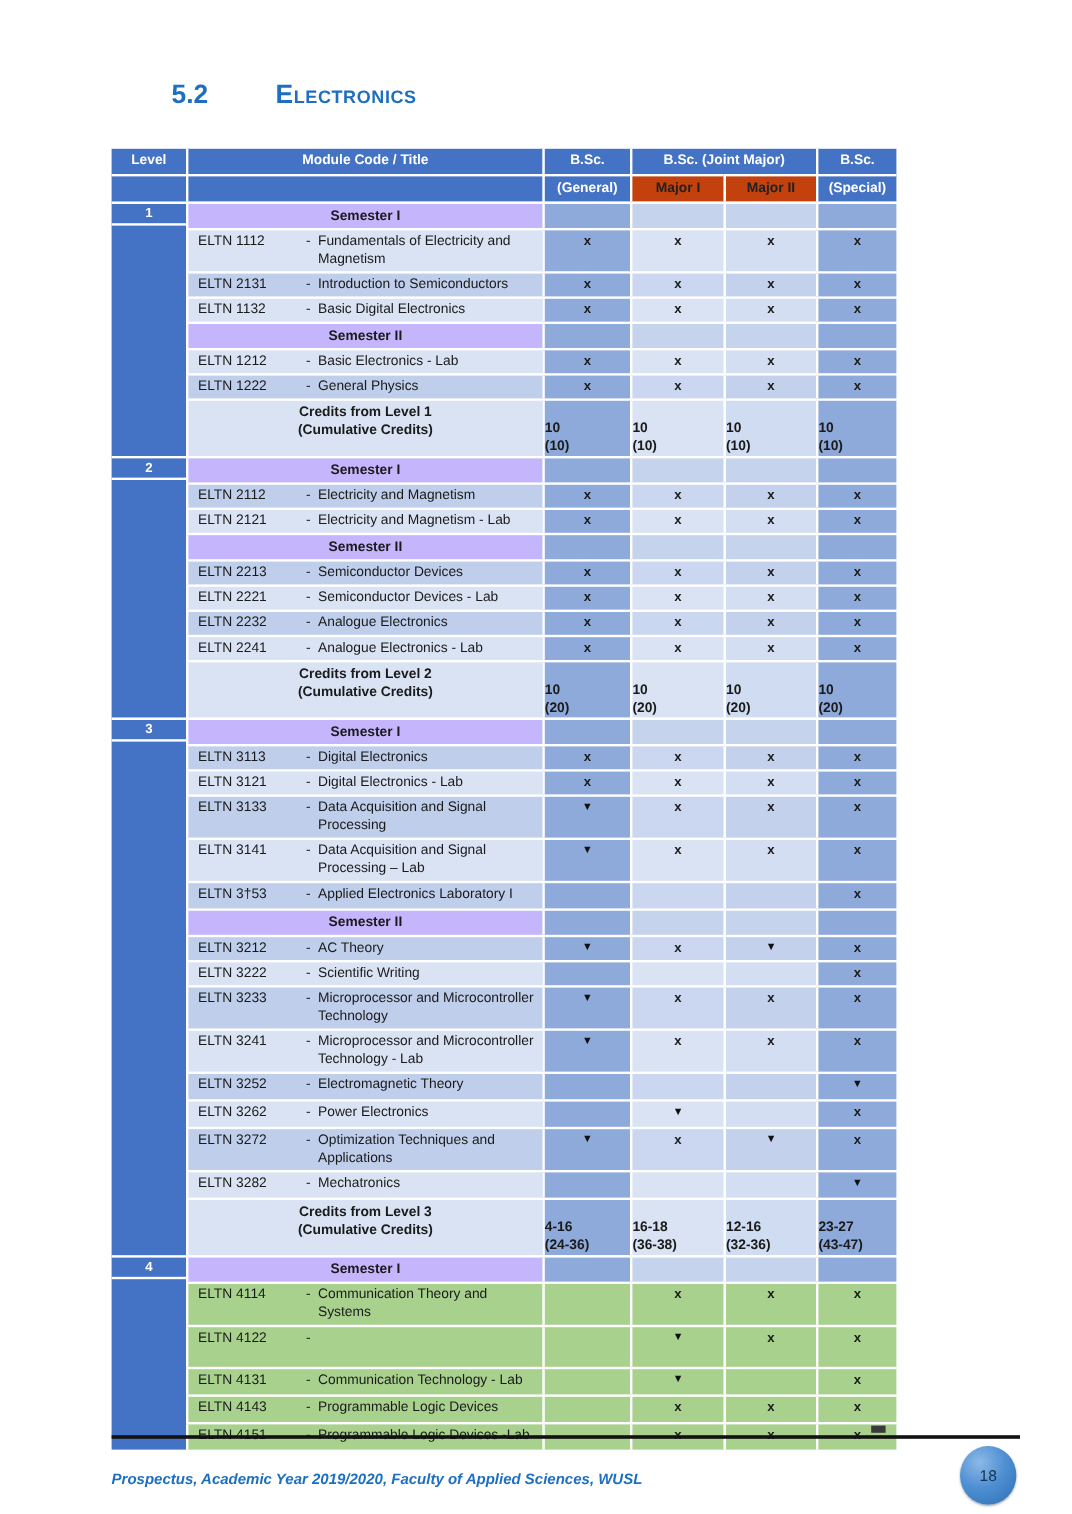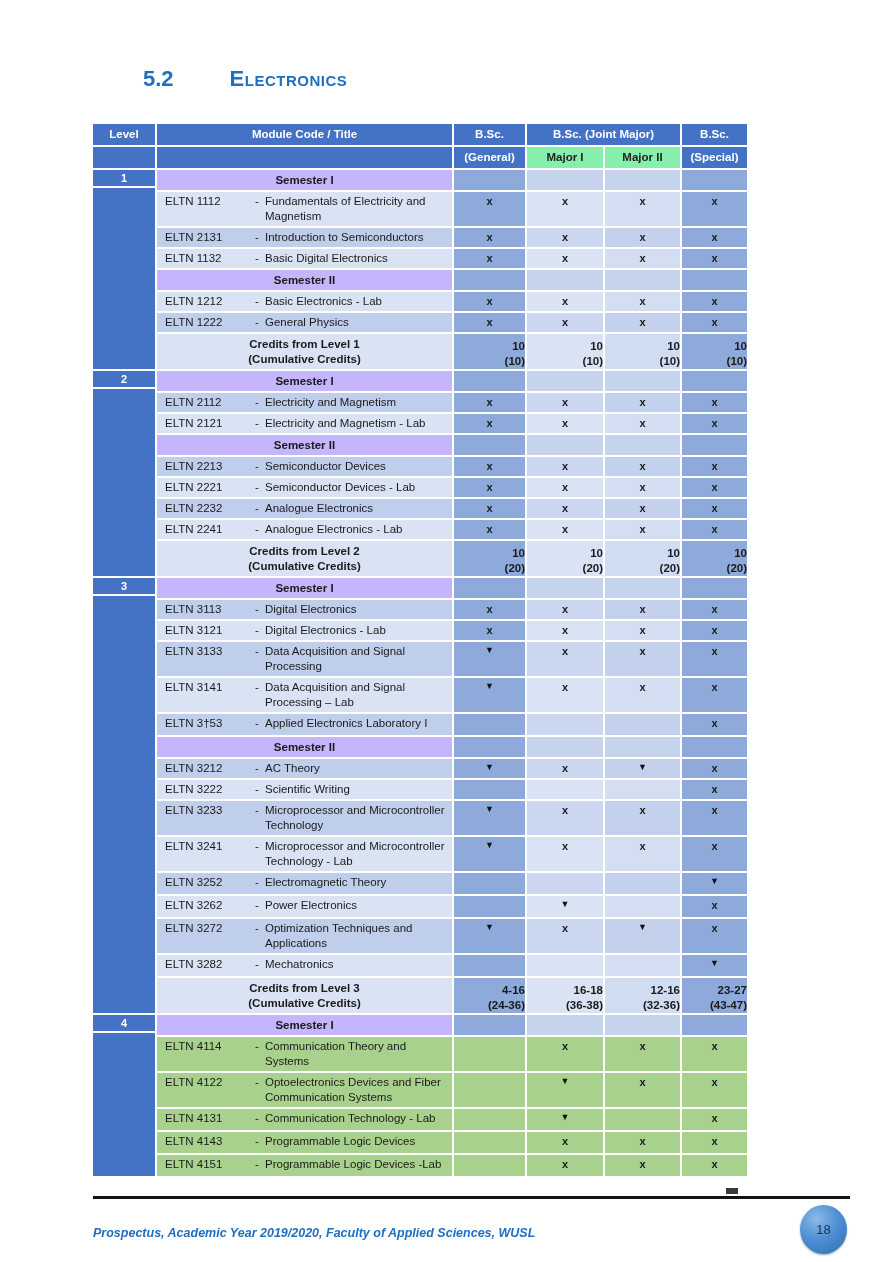--- a/index.html
+++ b/index.html
@@ -21,21 +21,21 @@
   
   .t-header {
     display:grid;
     grid-template-columns:62px 297px 73px 78px 77px 67px;
     grid-template-rows:21px 23px;
   }
   .hc { background:#4472c4; color:#fff; font-weight:bold; text-align:center;
         border-left:2px solid #fff; display:flex; align-items:center; justify-content:center; }
   .hc.first { border-left:none; }
   .hc.r2 { border-top:2px solid #fff; }
-  .hc.light { background:#86efac; color:#222; }
+  .hc.light { background:#c2410c; color:#222; }
 
   
   .level-block { position:relative; padding-left:62px; }
   .level-col { position:absolute; left:0; top:0; bottom:0; width:62px; background:#4472c4; border-top:2px solid #fff; }
   .level-num { height:18px; line-height:16px; text-align:center; color:#fff; font-weight:bold; font-size:11px;
                border-bottom:2px solid #fff; }
 
   .grid-row { display:grid; grid-template-columns:297px 73px 78px 77px 67px; border-top:2px solid #fff; }
   .cell { border-left:2px solid #fff; }
 
@@ -57,21 +57,21 @@
   .mod { display:grid; grid-template-columns:84px 16px auto; padding:2px 4px 2px 8px; align-content:start; }
   .mod.b0 { background:#dae3f3; } .mod.b1 { background:#bfceea; }
   .m-dash { text-align:center; }
 
   
   .g { background:#a9d18e !important; }
 
   
   .cred-row { min-height:37px; }
   .cred { background:#dae3f3; font-weight:bold; text-align:center; padding-top:3px; }
-  .credv { font-weight:bold; text-align:center; display:flex; flex-direction:column; align-items:flex-end; padding-top:5px; }
+  .credv { font-weight:bold; text-align:center; display:flex; flex-direction:column; align-items:flex-start; padding-top:16px; }
   .credv.c-m1 { background:#dae3f3; }
   .credv.c-m2 { background:#d0dcf1; }
 
   
   .xmark { font-weight:bold; font-size:11px; line-height:14px; }
   .tri   { font-size:9px; line-height:13px; color:#111; }
 
   
   .footer-rule   { position:absolute; left:93px; top:1196px; width:757px; height:3px; background:#121212; }
   .footer-smudge { position:absolute; left:726px; top:1188px; width:12px; height:6px; background:#3a3a3a; }
@@ -689,21 +689,20 @@
               <div class="xmark">x</div>
             </div>
             <div class="cell c-spec b0 g">
               <div class="xmark">x</div>
             </div>
           </div>
           <div class="grid-row mod-row two">
             <div class="cell c-mod mod b1 g">
               <div class="m-code">ELTN 4122</div>
               <div class="m-dash">-</div>
-              <div class="m-title">Optoelectronics Devices and Fiber Communication Systems</div>
             </div>
             <div class="cell c-gen b1 g"></div>
             <div class="cell c-m1 b1 g">
               <div class="tri">▼</div>
             </div>
             <div class="cell c-m2 b1 g">
               <div class="xmark">x</div>
             </div>
             <div class="cell c-spec b1 g">
               <div class="xmark">x</div>

